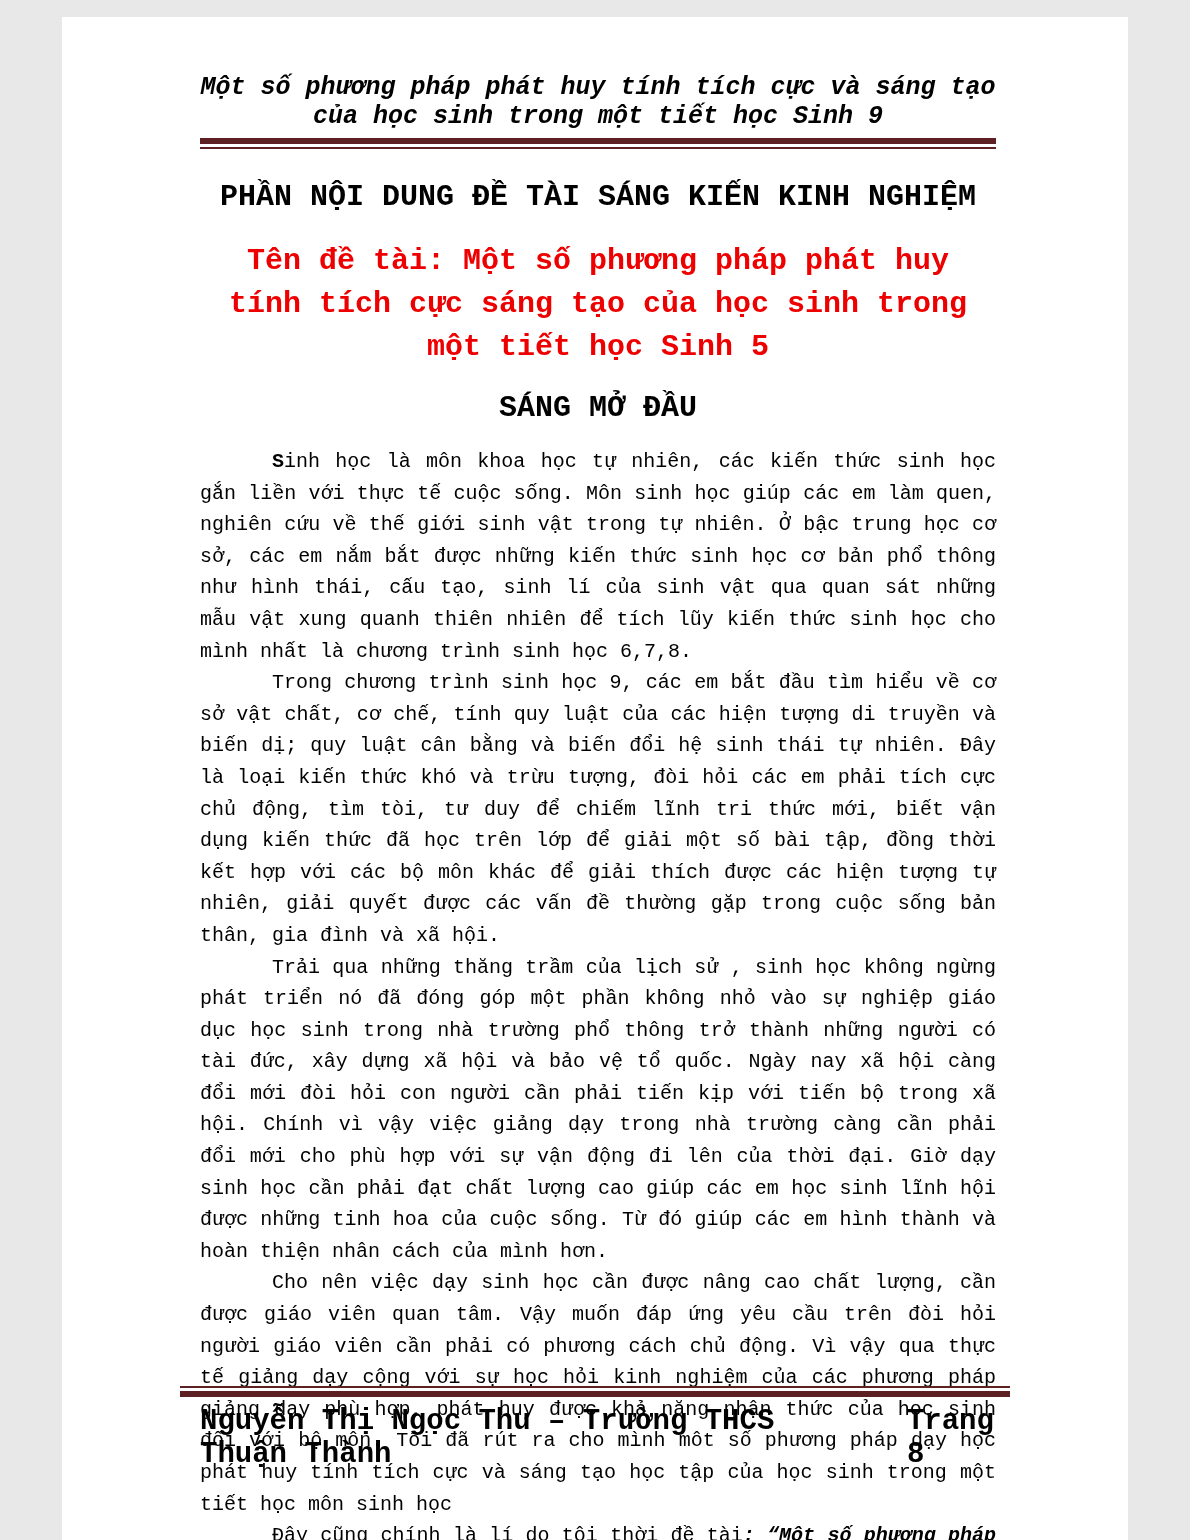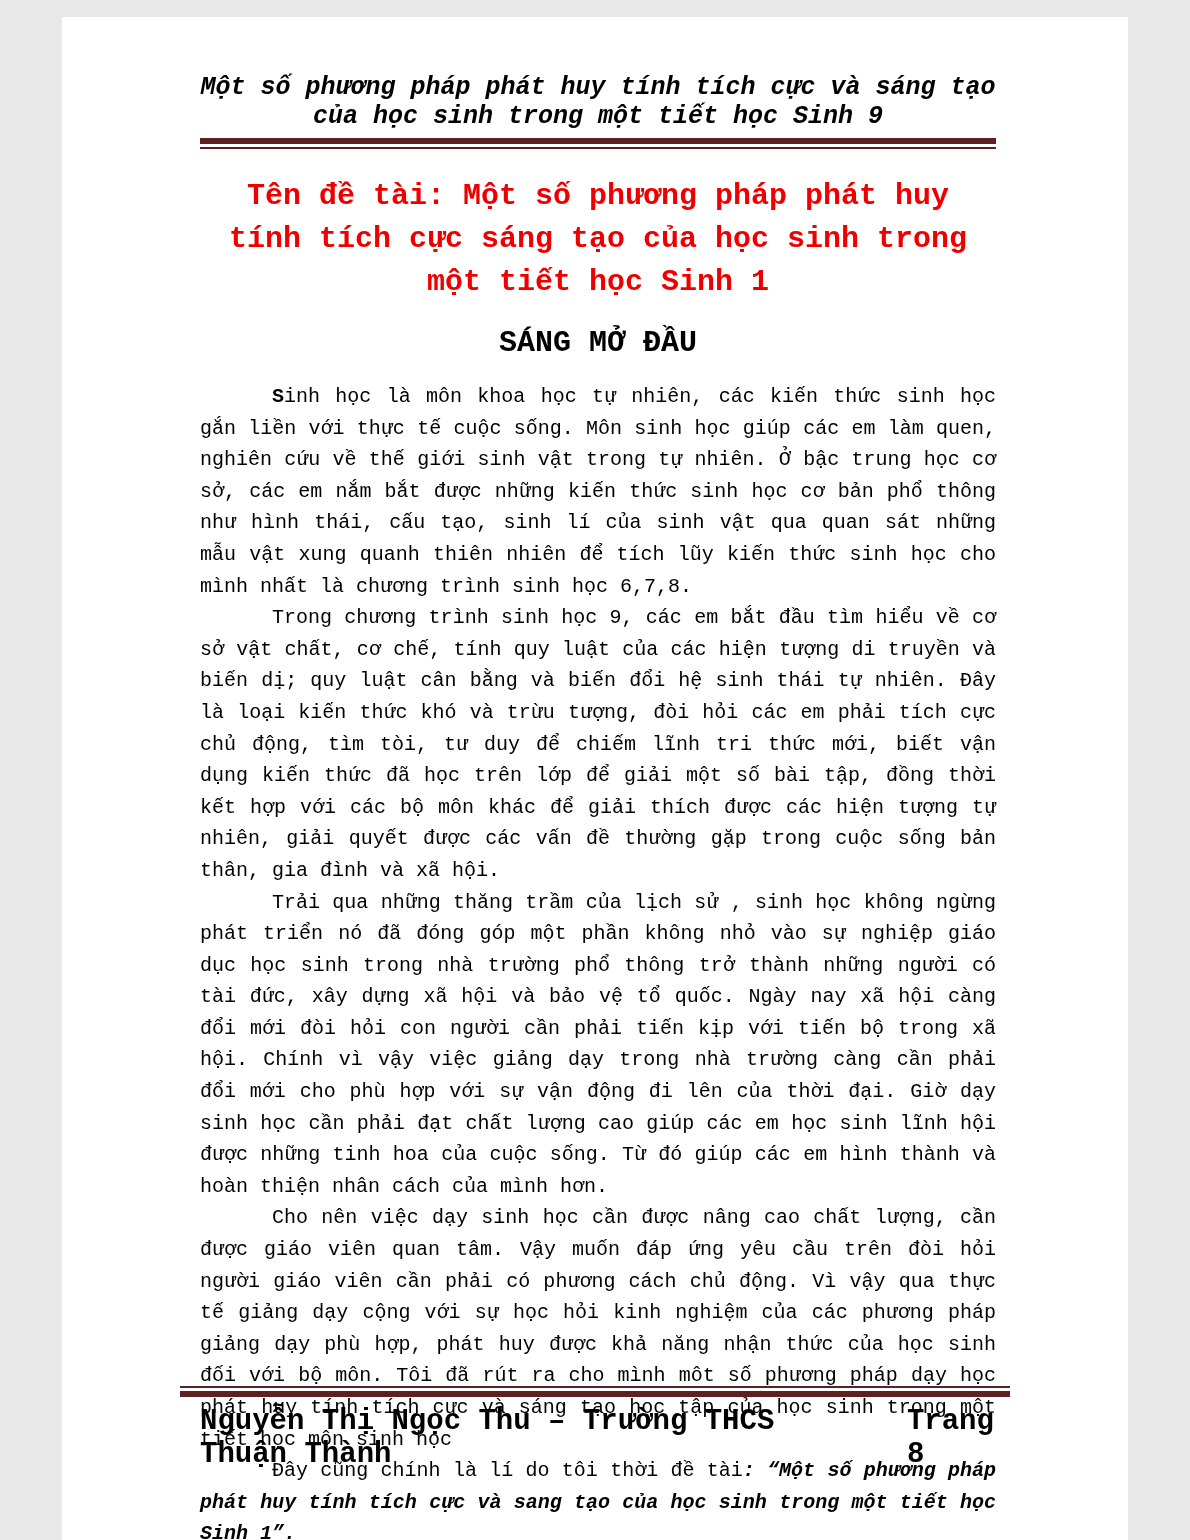--- a/index.html
+++ b/index.html
@@ -100,22 +100,23 @@
   <div class="content">
 
     <div class="running-head">Một số phương pháp phát huy tính tích cực và sáng tạo của học sinh trong một tiết học Sinh 9</div>
 
     <div class="head-rule">
       <div class="thick"></div>
       <div class="gap"></div>
       <div class="thin"></div>
     </div>
 
+    <div class="main-title">PHẦN NỘI DUNG ĐỀ TÀI SÁNG KIẾN KINH NGHIỆM</div>
 
-    <div class="topic-title">Tên đề tài: Một số phương pháp phát huy tính tích cực sáng tạo của học sinh trong một tiết học Sinh 1</div>
+    <div class="topic-title">Tên đề tài: Một số phương pháp phát huy tính tích cực sáng tạo của học sinh trong một tiết học Sinh 5</div>
 
     <div class="opening-title">SÁNG MỞ ĐẦU</div>
 
 
     <div class="body-text">
 
       <p><span class="lead-cap">S</span><span>inh học là môn khoa học tự nhiên, các kiến thức sinh học gắn liền với thực tế cuộc sống. Môn sinh học giúp các em làm quen, nghiên cứu về thế giới sinh vật trong tự nhiên. Ở bậc trung học cơ sở, các em nắm bắt được những kiến thức sinh học cơ bản phổ thông như hình thái, cấu tạo, sinh lí của sinh vật qua quan sát những mẫu vật xung quanh thiên nhiên để tích lũy kiến thức sinh học cho mình nhất là chương trình sinh học 6,7,8.</span></p>
 
       <p>Trong chương trình sinh học 9, các em bắt đầu tìm hiểu về cơ sở vật chất, cơ chế, tính quy luật của các hiện tượng di truyền và biến dị; quy luật cân bằng và biến đổi hệ sinh thái tự nhiên. Đây là loại kiến thức khó và trừu tượng, đòi hỏi các em phải tích cực chủ động, tìm tòi, tư duy để chiếm lĩnh tri thức mới, biết vận dụng kiến thức đã học trên lớp để giải một số bài tập, đồng thời kết hợp với các bộ môn khác để giải thích được các hiện tượng tự nhiên, giải quyết được các vấn đề thường gặp trong cuộc sống bản thân, gia đình và xã hội.</p>
 

